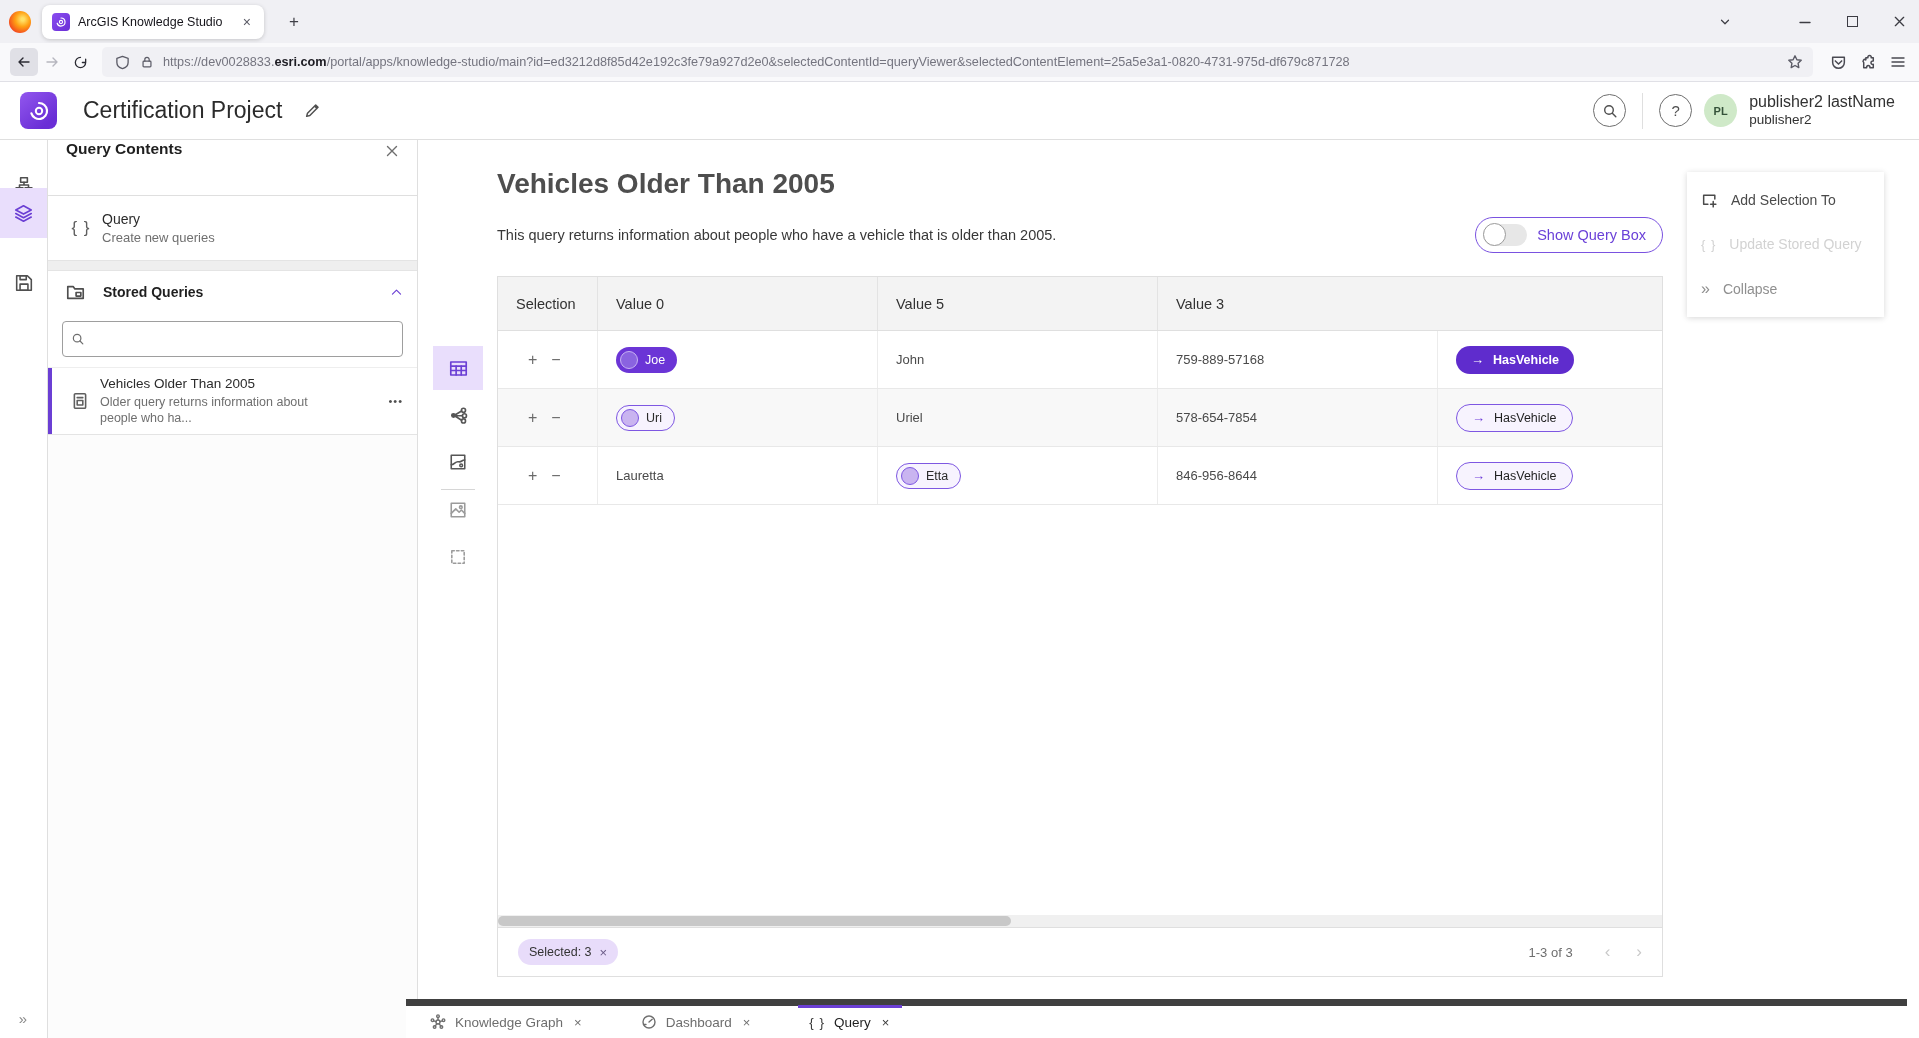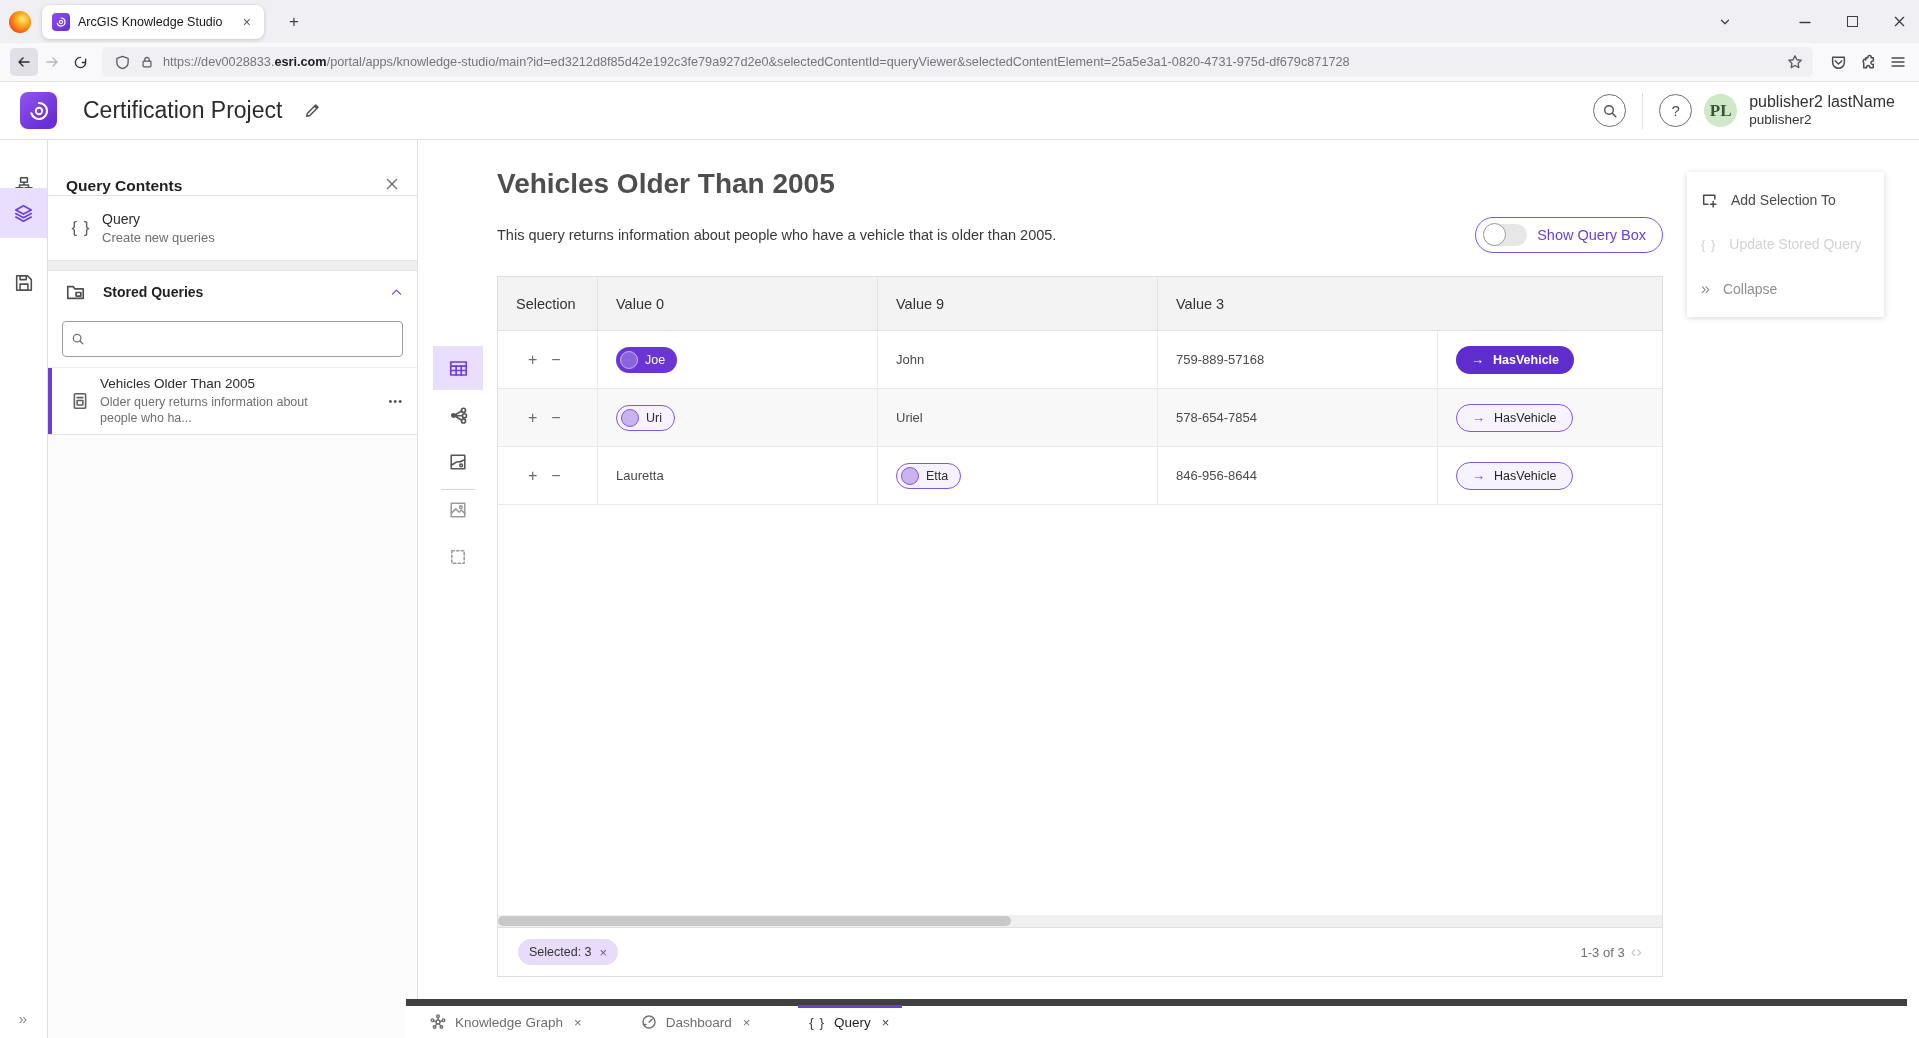--- a/index.html
+++ b/index.html
@@ -40,34 +40,34 @@
   #menu-btn { margin-right:6px; }
 
   
   #appheader { position:absolute; left:0; top:82px; width:1919px; height:58px; background:#fff; border-bottom:1px solid #dfdfdf; display:flex; align-items:center; }
   .app-logo { width:37px; height:37px; border-radius:8px; margin-left:20px; background:linear-gradient(140deg,#9257ee 0%,#6a2ed6 80%); display:flex; align-items:center; justify-content:center; flex:none; }
   #project-title { font-size:23px; color:#2b2b2b; font-weight:500; margin-left:26px; }
   #edit-title-btn { margin-left:22px; color:#4f4f4f; }
   .hdr-right { margin-left:auto; display:flex; align-items:center; }
   .round-btn { width:33px; height:33px; border-radius:50%; border:1px solid #6e6e6e; color:#4f4f4f; display:flex; align-items:center; justify-content:center; font-size:15px; }
   .hdr-divider { width:1px; height:36px; background:#dfdfdf; margin:0 16px; }
-  #avatar { width:33px; height:33px; border-radius:50%; background:#cfe9c8; color:#35523a; font-size:17px; font-weight:700; display:flex; align-items:center; justify-content:center; margin:0 12px 0 12px;font-family:Liberation Serif, serif; }
+  #avatar { width:33px; height:33px; border-radius:50%; background:#cfe9c8; color:#35523a; font-size:11px; font-weight:700; display:flex; align-items:center; justify-content:center; margin:0 12px 0 12px; }
   .user-names { margin-right:24px; line-height:1.25; }
   .user-names .n1 { font-size:16px; color:#323232; }
   .user-names .n2 { font-size:13.5px; color:#323232; }
 
   
   #leftrail { position:absolute; left:0; top:140px; width:48px; height:898px; background:#fff; border-right:1px solid #dfdfdf; }
   .rail-btn { position:absolute; left:0; width:47px; height:50px; display:flex; align-items:center; justify-content:center; color:#4f4f4f; }
   .rail-btn.selected { background:#e9defc; color:#6b3fd4; }
   #rail-expand { position:absolute; left:0; bottom:8px; width:47px; height:24px; display:flex; align-items:center; justify-content:center; color:#8a8a8a; font-size:15px; letter-spacing:1px; }
 
   
   #panel { position:absolute; left:48px; top:140px; width:370px; height:898px; background:#fff; border-right:1px solid #dfdfdf; }
-  .panel-hdr { height:56px; border-bottom:1px solid #dfdfdf; display:flex; align-items:flex-end; padding:0 14px 0 18px; }
+  .panel-hdr { height:56px; border-bottom:1px solid #dfdfdf; display:flex; align-items:flex-start; padding:0 14px 16px 18px; }
   .panel-hdr .ph-title { font-size:15.5px; font-weight:700; color:#1f1f1f; flex:1; }
   .panel-x { color:#6e6e6e; padding:4px; }
   .query-item { height:65px; border-bottom:1px solid #e4e4e4; display:flex; align-items:center; padding:0 14px 0 12px; }
   .braces-ic { font-size:17px; color:#5f5f5f; width:42px; text-align:center; letter-spacing:1px; flex:none; }
   .qi-text .qi-label { font-size:14px; color:#2b2b2b; font-weight:500; }
   .qi-text .qi-desc { font-size:13px; color:#6f6f6f; margin-top:3px; }
   .panel-sep { height:10px; background:#efefef; border-bottom:1px solid #e4e4e4; }
   .sq-header { height:42px; display:flex; align-items:center; padding:0 14px 0 18px; }
   .sq-header .sq-ic { color:#4f4f4f; margin-right:18px; }
   .sq-header .sq-title { font-size:14px; font-weight:700; color:#1f1f1f; flex:1; }
@@ -121,21 +121,21 @@
   .rel-pill .arr { margin-right:9px; font-size:13px; }
   .rel-pill.solid { background:#5f2ccd; color:#fff; font-weight:700; }
   .rel-pill.outline { background:#f7f3fe; border:1px solid #7e57e2; color:#1f1f1f; font-weight:500; }
   .rel-pill.outline .arr { color:#6d3bd8; }
   .tfiller { flex:1; }
   .hscroll { height:12px; background:#f0f0f0; position:relative; }
   .hscroll .thumb { position:absolute; left:0; top:1px; height:10px; width:513px; background:#c8c8c8; border-radius:5px; }
   .tfooter { height:49px; border-top:1px solid #dfdfdf; display:flex; align-items:center; padding:0 20px; }
   .sel-chip { display:inline-flex; align-items:center; height:26px; border-radius:13px; background:#e8dcfa; padding:0 11px; font-size:12.5px; color:#333; }
   .sel-chip .chip-x { margin-left:8px; color:#6a5a86; font-size:13px; }
-  .pag { margin-left:auto; display:flex; align-items:center; }
+  .pag { margin-left:auto; display:flex; align-items:center; gap:26px; }
   .pag .pag-text { font-size:13px; color:#6e6e6e; margin-right:6px; }
   .pag .pg-btn { color:#c9c9c9; font-size:17px; }
 
   
   #ctx-menu { position:absolute; left:1687px; top:172px; width:197px; height:145px; background:#fff; box-shadow:0 1px 6px rgba(0,0,0,.16); display:flex; flex-direction:column; justify-content:space-around; padding:6px 0; }
   .ctx-item { display:flex; align-items:center; padding:0 14px; height:40px; font-size:14px; color:#4a4a4a; gap:13px; }
   .ctx-item.disabled { color:#d2d2d2; }
   .ctx-item.gray { color:#8f8f8f; }
   .ctx-item .ci-ic { flex:none; display:flex; }
   .ctx-braces { font-size:13px; letter-spacing:1px; }
@@ -405,21 +405,21 @@
           <span class="knob"></span>
         </span>
       <span class="toggle-label">Show Query Box</span>
     </div>
   </div>
 
   <div id="table-card">
     <div class="tgrid thead">
       <div class="cell">Selection</div>
       <div class="cell">Value 0</div>
-      <div class="cell">Value 9</div>
+      <div class="cell">Value 5</div>
       <div class="cell">Value 3</div>
     </div>
 
     <div class="tgrid trow">
       <div class="cell sel-cell">
         <span class="pm-btn">+</span>
         <span class="pm-btn">−</span>
       </div>
       <div class="cell">
           <span class="ent-pill solid">

